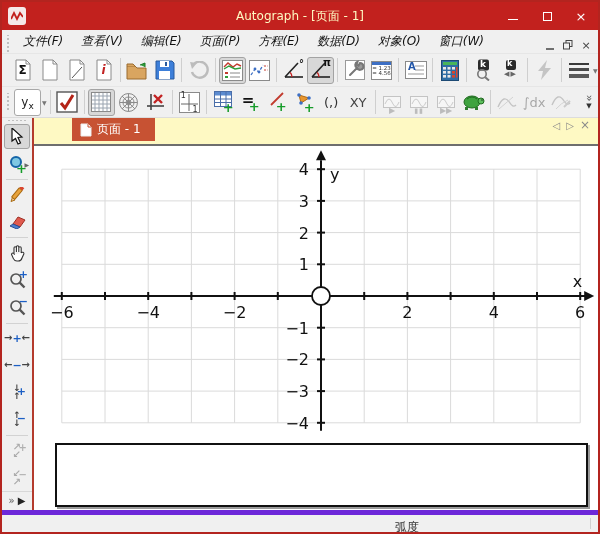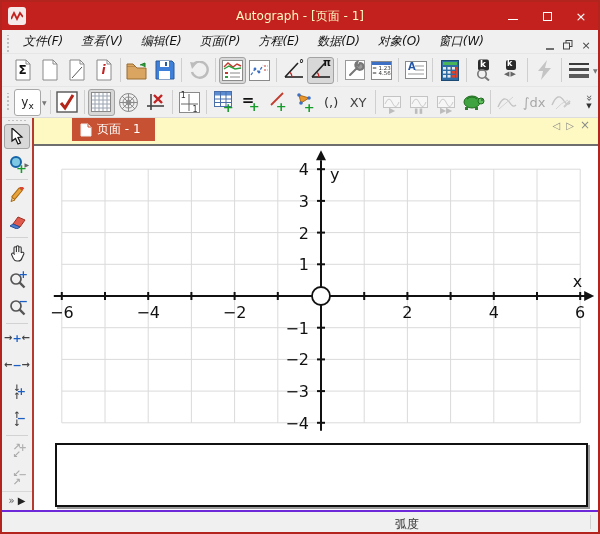--- a/index.html
+++ b/index.html
@@ -60,21 +60,21 @@
   .tabbar{height:26px;flex:0 0 26px;background:#fef9c3;display:flex;align-items:flex-start;position:relative;}
   .tab{height:23px;margin-left:38px;background:#c75233;color:#fff;display:flex;align-items:center;gap:5px;padding:0 14px 0 8px;font-size:12px;}
   .tabnav{margin-left:auto;display:flex;gap:6px;align-items:center;padding:0 8px 5px 0;color:#8a8a8a;font-size:10px;}
 
   
   .canvas{flex:1 1 auto;background:#fff;border-top:2px solid #6e6e6e;position:relative;overflow:hidden;}
   .tick{font:16px "DejaVu Sans",sans-serif;fill:#111;}
   .status-box{position:absolute;left:21px;top:297px;width:533px;height:64px;background:#fff;border:2px solid #111;box-shadow:2px 2px 0 #9a9a9a;}
 
   
-  .statusbar{height:22px;flex:0 0 22px;background:#f0f0f0;border-top:2px solid #6d28d9;position:relative;font-size:12px;color:#333;}
+  .statusbar{height:22px;flex:0 0 22px;background:#f0f0f0;border-top:5px solid #6d28d9;position:relative;font-size:12px;color:#333;}
   .st-angle{position:absolute;left:393px;top:4px;}
   .st-sf{position:absolute;left:485px;top:20px;}
   .st-sep{position:absolute;left:588px;top:3px;bottom:3px;width:1px;background:#d0d0d0;}
 
   svg{display:block;}
 </style>
 </head>
 <body>
 
 <div class="window">

